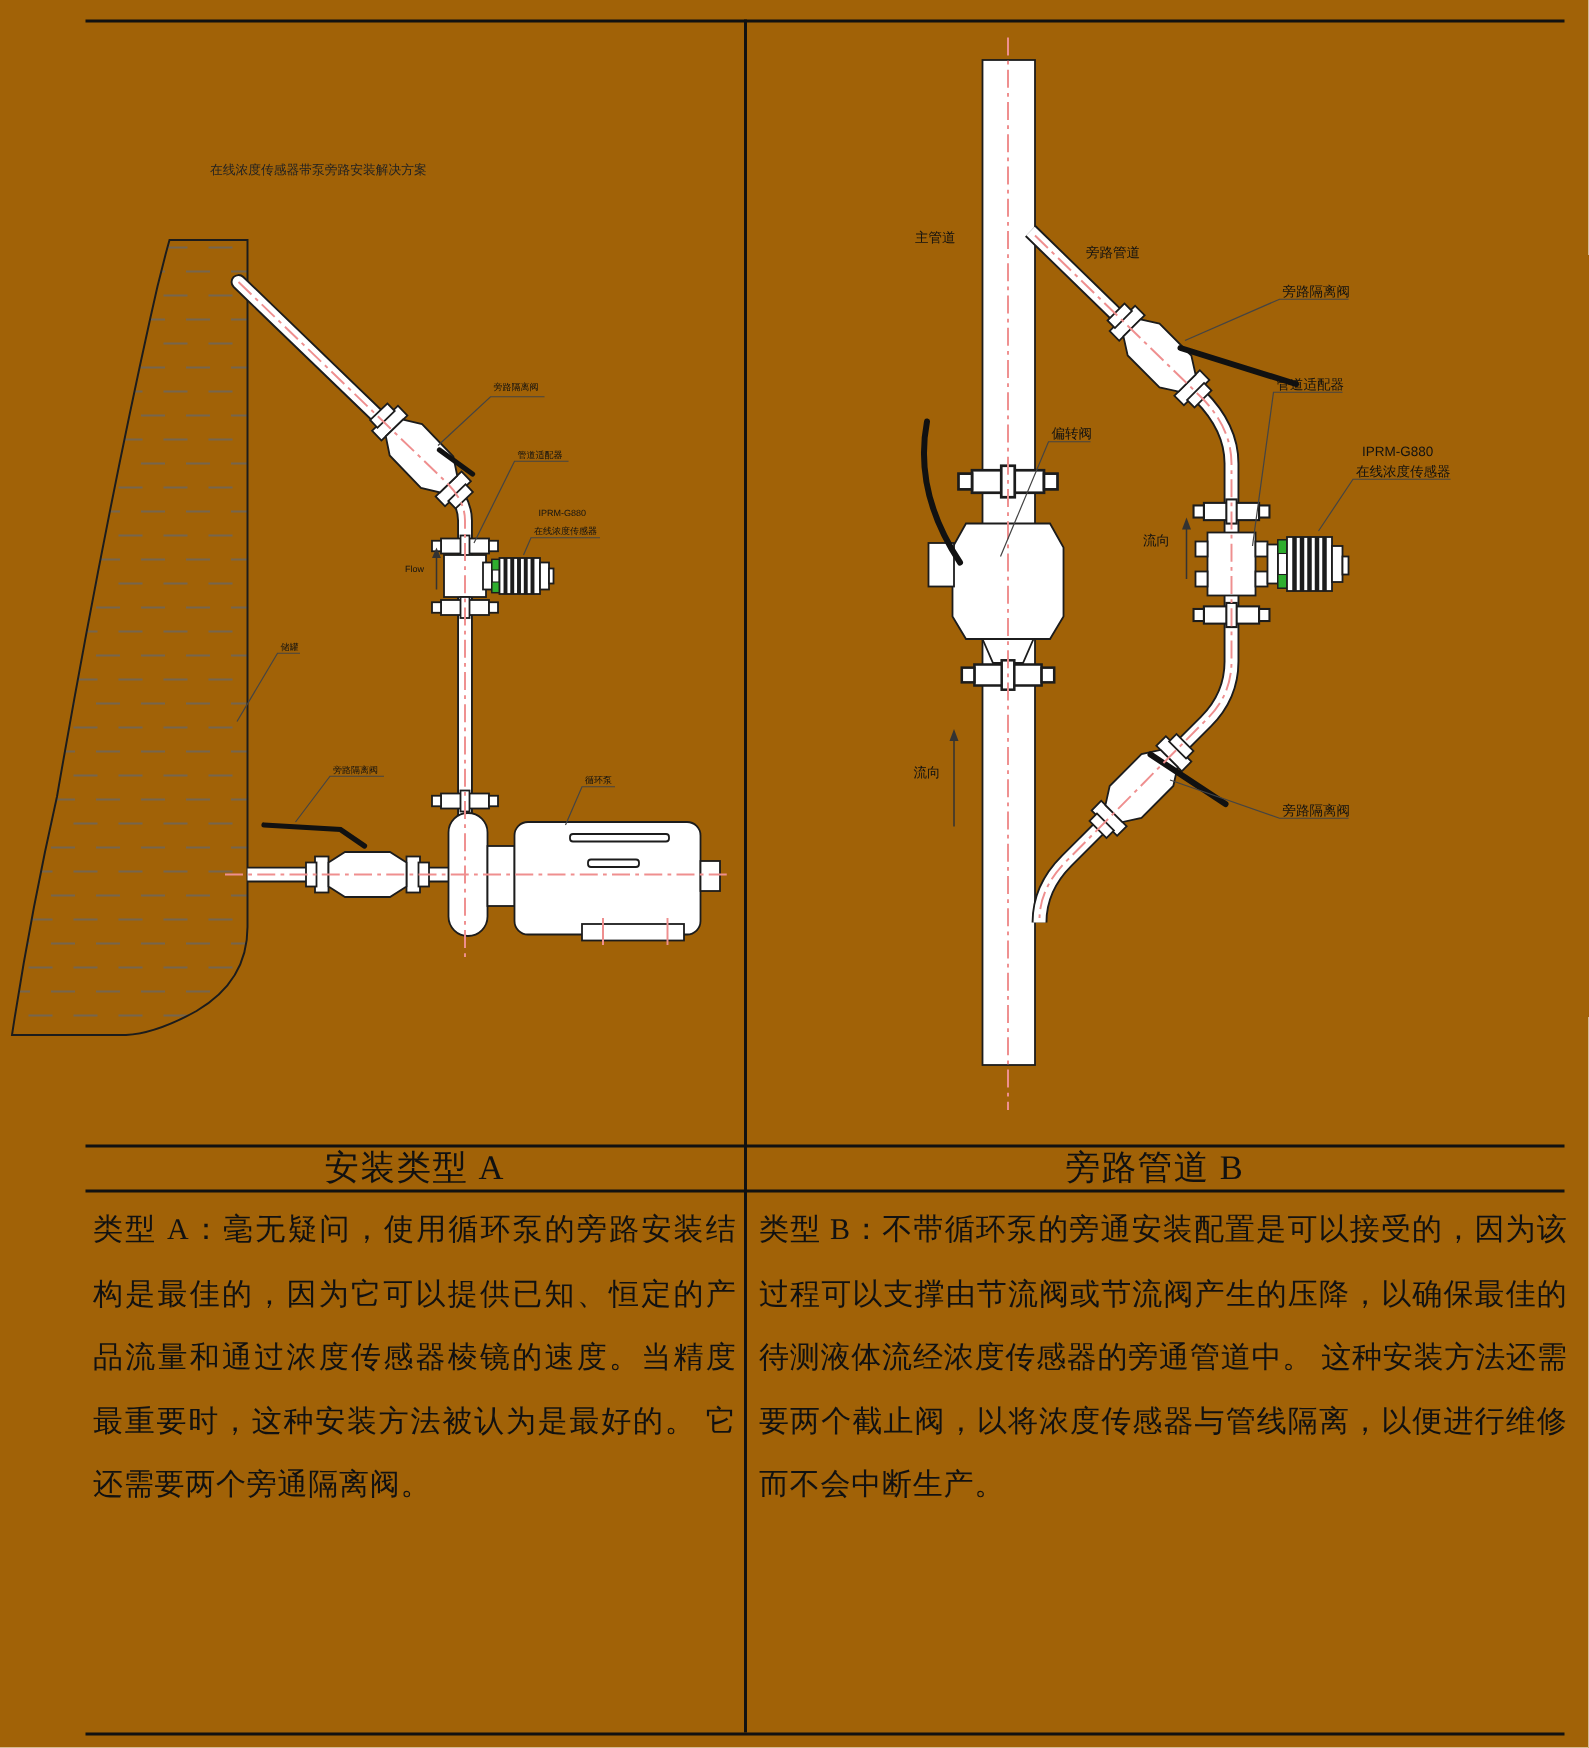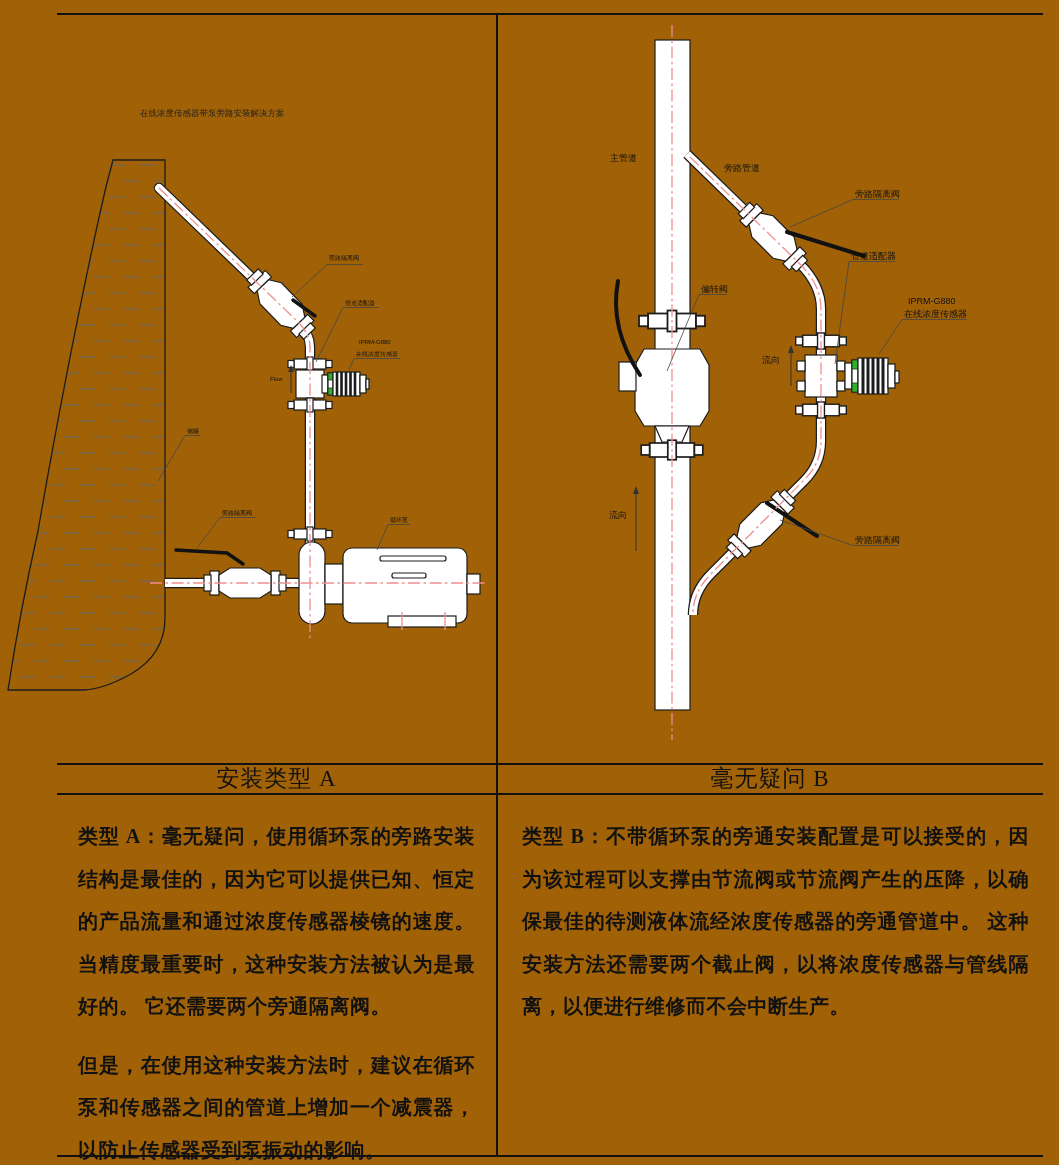--- a/index.html
+++ b/index.html
@@ -6,21 +6,21 @@
   .sheet{position:relative;width:1059px;height:1165px;background:#a16207;overflow:hidden;
          font-family:"Liberation Serif",serif;color:#111;}
   .rule{position:absolute;left:57px;width:986px;height:0;border-top:2px solid #111;}
   .vrule{position:absolute;left:496px;top:13px;height:1142px;width:0;border-left:2px solid #111;}
   .hdr{position:absolute;top:764px;height:29px;line-height:29px;text-align:center;
        font-size:23px;letter-spacing:1px;}
   .hdrA{left:57px;width:439px;}
   .hdrB{left:497px;width:546px;}
   .txt{position:absolute;top:799px;font-size:20px;line-height:42.5px;text-align:justify;
        text-justify:inter-ideograph;letter-spacing:0.5px;}
-  .txt p{margin:16px;font-weight:bold;}
+  .txt p{margin:0;}
   .txtA{left:62px;width:429px;}
   .txtB{left:506px;width:539px;}
   svg{position:absolute;display:block;}
   .svgA{left:0;top:13px;}
   .svgB{left:497px;top:13px;}
   .w{fill:#fff;stroke:#1c1c1c;stroke-width:1.2;}
   .pipeO{stroke:#1c1c1c;stroke-width:10.5;fill:none;}
   .pipeI{stroke:#fff;stroke-width:8;fill:none;}
   .red{stroke:#ef8f8f;stroke-width:1.3;fill:none;stroke-dasharray:12 3.5 2.5 3.5;}
   .redS{stroke:#ef8f8f;stroke-width:1.3;fill:none;}
@@ -247,23 +247,22 @@
     </g>
   </svg>
 
   <div class="rule" style="top:13px"></div>
   <div class="rule" style="top:763px"></div>
   <div class="rule" style="top:793px"></div>
   <div class="rule" style="top:1155px"></div>
   <div class="vrule"></div>
 
   <div class="hdr hdrA">安装类型 A</div>
-  <div class="hdr hdrB">毫无疑问 B</div>
+  <div class="hdr hdrB">旁路管道 B</div>
 
   <div class="txt txtA">
     <p>类型 A：毫无疑问，使用循环泵的旁路安装结构是最佳的，因为它可以提供已知、恒定的产品流量和通过浓度传感器棱镜的速度。当精度最重要时，这种安装方法被认为是最好的。 它还需要两个旁通隔离阀。</p>
-    <p>但是，在使用这种安装方法时，建议在循环泵和传感器之间的管道上增加一个减震器，以防止传感器受到泵振动的影响。</p>
   </div>
   <div class="txt txtB">
     <p>类型 B：不带循环泵的旁通安装配置是可以接受的，因为该过程可以支撑由节流阀或节流阀产生的压降，以确保最佳的待测液体流经浓度传感器的旁通管道中。 这种安装方法还需要两个截止阀，以将浓度传感器与管线隔离，以便进行维修而不会中断生产。</p>
   </div>
 
 </div>
 
 </body></html>

